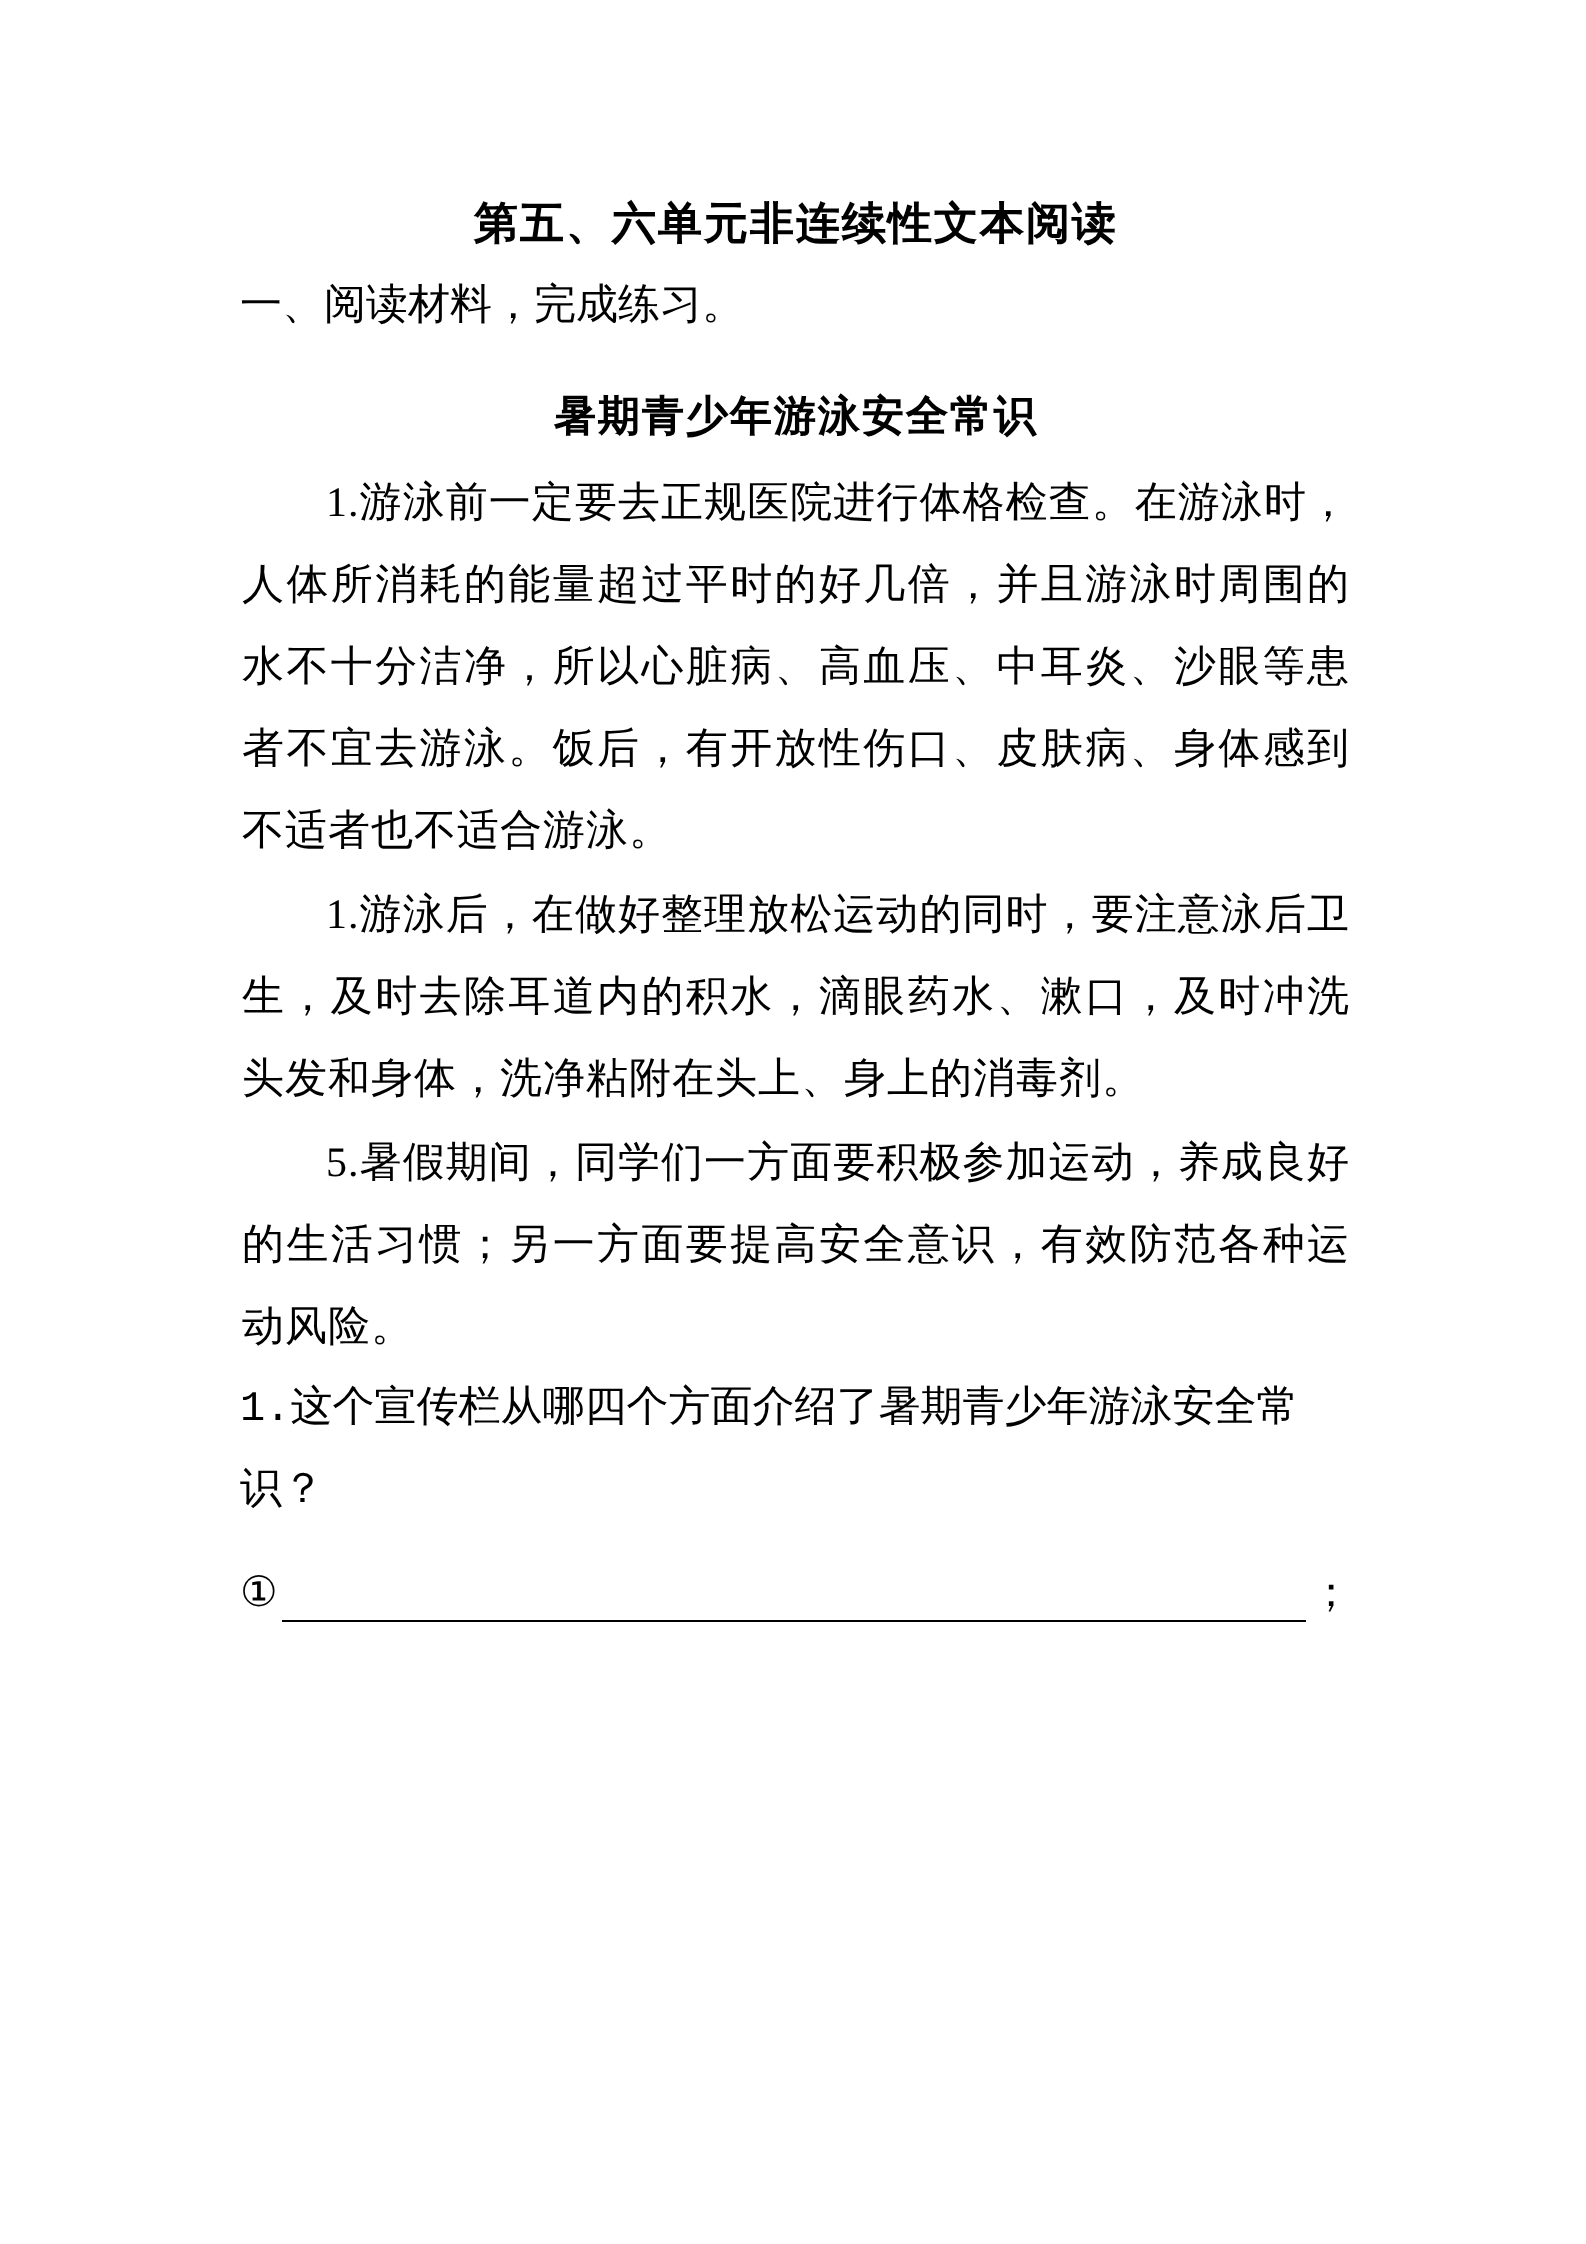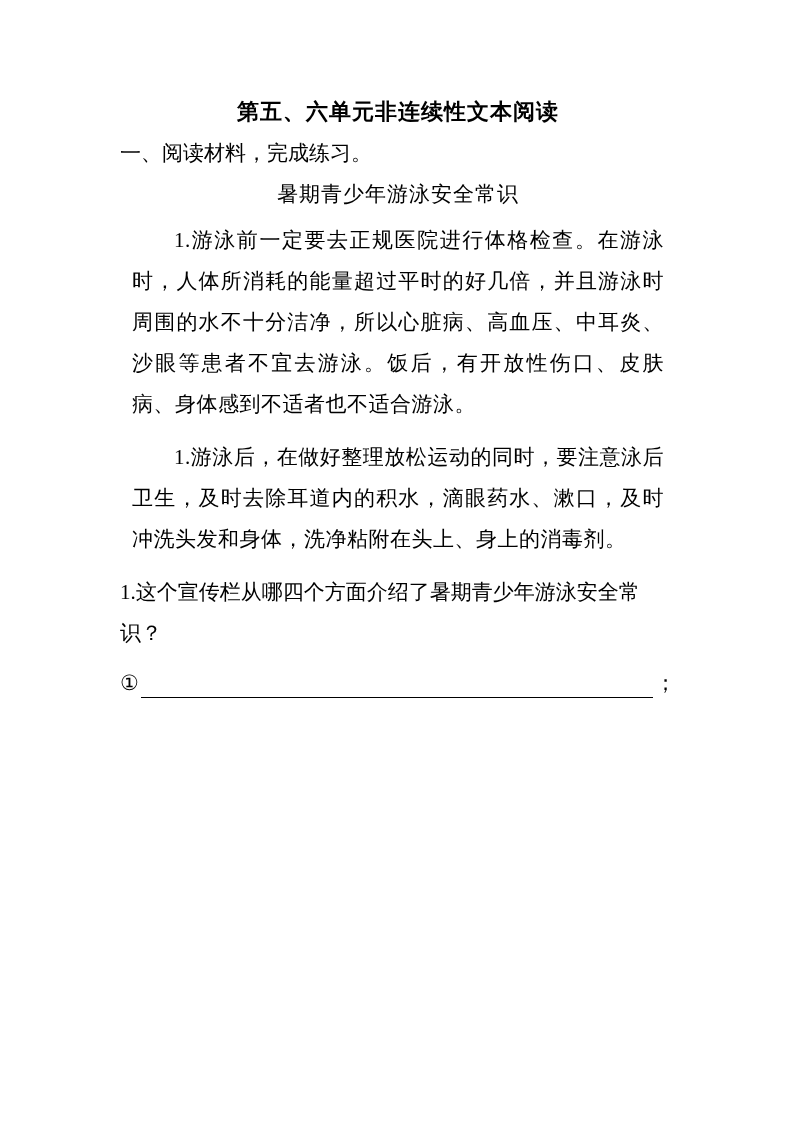--- a/index.html
+++ b/index.html
@@ -24,45 +24,45 @@
     text-align: center;
     font-size: 22px;
     line-height: 28px;
     font-weight: bold;
     font-family: "Liberation Sans", "DejaVu Sans", sans-serif;
     letter-spacing: 1px;
   }
   .section-heading {
     font-size: 21px;
     line-height: 28px;
-    margin: 0 0 13px 0;
+    margin: 0 0 28px 0;
     font-family: "Liberation Sans", "DejaVu Sans", sans-serif;
   }
   .article-title {
     margin: 0 0 8px 0;
     text-align: center;
     font-size: 21px;
     line-height: 28px;
-    font-weight: 400;
+    font-weight: 700;
     font-family: "Liberation Sans", "DejaVu Sans", sans-serif;
     letter-spacing: 1px;
   }
   .para {
-    margin: 12px;
+    margin: 1px;
     font-size: 21px;
     line-height: 41px;
     text-align: justify;
     text-indent: 2em;
     letter-spacing: 0.5px;
   }
   .question {
     font-size: 21px;
     line-height: 41px;
     margin: 0;
-    font-family: Liberation Serif, serif;
+    font-family: Liberation Mono, monospace;
   }
   .answer-line {
     display: flex;
     align-items: flex-end;
     height: 44px;
     font-size: 21px;
     line-height: 30px;
   }
   .answer-line .marker {
     flex: 0 0 auto;
@@ -89,20 +89,21 @@
   <div class="section-heading">一、阅读材料，完成练习。</div>
 
   <h2 class="article-title">暑期青少年游泳安全常识</h2>
 
   <p class="para">1.游泳前一定要去正规医院进行体格检查。在游泳时，人体所消耗的能量超过平时的好几倍，并且游泳时周围的水不十分洁净，所以心脏病、高血压、中耳炎、沙眼等患者不宜去游泳。饭后，有开放性伤口、皮肤病、身体感到不适者也不适合游泳。</p>
 
 
 
   <p class="para">1.游泳后，在做好整理放松运动的同时，要注意泳后卫生，及时去除耳道内的积水，滴眼药水、漱口，及时冲洗头发和身体，洗净粘附在头上、身上的消毒剂。</p>
 
+  <p class="para">5.暑假期间，同学们一方面要积极参加运动，养成良好的生活习惯；另一方面要提高安全意识，有效防范各种运动风险。</p>
 
   <div class="question">1.这个宣传栏从哪四个方面介绍了暑期青少年游泳安全常识？</div>
 
   <div class="answer-line">
     <span class="marker">①</span>
     <span class="blank"></span>
     <span class="suffix">；</span>
   </div>
 
   <div class="answer-line">

